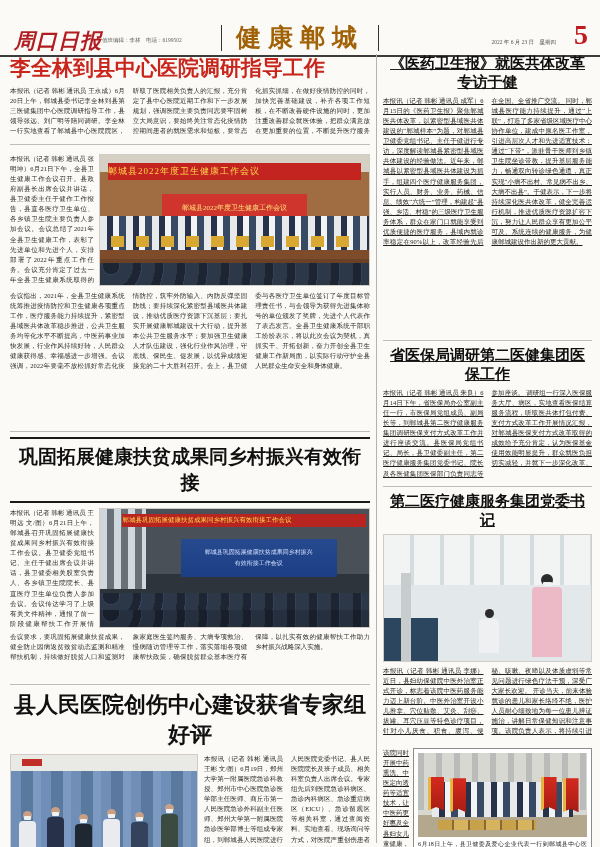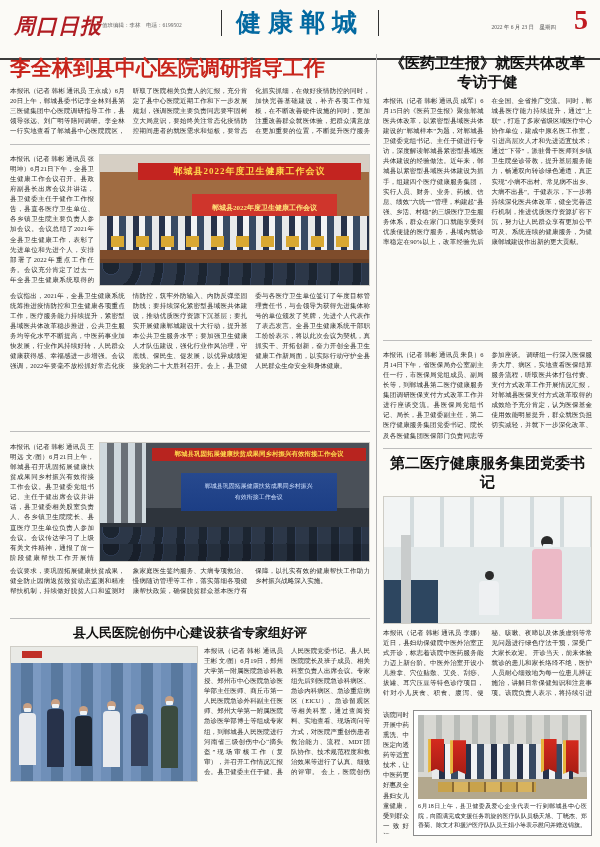--- a/index.html
+++ b/index.html
@@ -3,53 +3,53 @@
 <meta charset="utf-8">
 <style>
   * { margin:0; padding:0; box-sizing:border-box; }
   html,body { background:#e9e7e1; }
   .page {
     position:relative; width:600px; height:847px; margin:0 auto;
     background:#fbfaf6; overflow:hidden;
     font-family:"Liberation Serif","DejaVu Serif",serif; color:#222;
   }
   
-  .hdr { position:absolute; top:0; left:0; right:0; height:60px;
+  .hdr { position:absolute; top:15px; left:0; right:0; height:42px;
          border-bottom:2.5px solid #3c3c3c; }
   .logo { position:absolute; left:14px; top:12px; font-size:21px; font-weight:bold;
           color:#b01c22; font-style:italic; letter-spacing:1px; }
   .hdr-info { position:absolute; left:102px; top:22px; font-size:5.5px; color:#666; }
   .hdr-center { position:absolute; left:0; right:0; top:6px; display:flex;
                 align-items:center; justify-content:center; gap:14px; }
   .titlebar { width:1px; height:26px; background:#333; }
-  .section-title { font-size:25px; font-weight:bold; letter-spacing:7px; color:#0369a1;text-align:center; }
+  .section-title { font-size:25px; font-weight:bold; letter-spacing:7px; color:#a16207;text-align:center; }
   .hdr-date { position:absolute; right:44px; top:24px; font-size:5.5px; color:#555; }
   .pageno { position:absolute; right:12px; top:4px; font-size:28px; font-weight:bold;
             color:#c01a20; }
   
   .main { position:absolute; top:54px; left:10px; right:8px; bottom:4px;
           display:flex; gap:6px; }
   .colL { width:360px; }
   .vdiv { width:1px; background:#b3b3b3; }
-  .colR { flex:1; }
+  .colR { flex:1;text-decoration:underline; }
   
   .hl-red { font-size:21px; font-weight:bold; color:#c8251c; text-align:left; }
   .hl-blk { font-size:20px; font-weight:bold; color:#101010; text-align:center; }
   .hl-sm  { font-size:15px; font-weight:bold; color:#101010; text-align:center; }
   .bodytext { font-size:6.5px; line-height:1.55; text-align:justify; color:#2a2a2a;
               overflow:hidden; }
   .cols3 { column-count:3; column-gap:8px; }
   .cols2 { column-count:2; column-gap:8px; }
   .rule-b { border-bottom:1px solid #bdbdbd; }
   .hl-box { border-top:2px solid #1a1a1a; border-bottom:2px solid #1a1a1a;
             padding:5px 0; font-size:19px; }
   
   .photo { position:relative; overflow:hidden; background:#888; border:1px solid #cfcdc6; }
-  .banner { position:absolute; background:#c32420; color:#ffd84d; text-align:center;
-            font-weight:bold; overflow:hidden; white-space:nowrap;margin-left:30px; }
+  .banner { position:absolute; background:#c32420; color:#ffd84d; text-align:left;
+            font-weight:normal; overflow:hidden; white-space:nowrap; }
   .heads-row { position:absolute;
     background: repeating-radial-gradient(circle at 11px 3px, #1c2531 0 8px, #33415a 8px 9px, transparent 9px 22px), #2c3748; }
   .people-strip { position:absolute;
     background: repeating-linear-gradient(90deg, #e8e9ea 0 7px, #27324a 7px 13px, #f2f3f4 13px 19px, #384a63 19px 26px); }
   .plaques { position:absolute;
     background: repeating-linear-gradient(90deg, #d9a832 0 13px, transparent 13px 25px); }
   .pn { position:absolute; }
   .pn .hd { width:9px; height:9px; border-radius:50%; background:#c9a083; margin:0 auto; }
   .pn .mask { width:7px; height:4px; background:#eef2f4; margin:-4px auto 0; border-radius:1px; }
   .pn .bd { width:17px; height:40px; border-radius:4px 4px 0 0; margin-top:1px; }
@@ -96,41 +96,42 @@
                  font-size:7px; display:flex; align-items:center; justify-content:center; white-space:normal;">郸城县2022年度卫生健康工作会议</div>
             <div class="people-strip" style="top:47%; left:0; right:0; height:26%;"></div>
             <div class="plaques" style="top:62%; left:4%; right:4%; height:11px;"></div>
             <div class="heads-row" style="bottom:0; left:0; right:0; height:17%;"></div>
           </div>
         </div>
         <div class="bodytext cols3" style="height:134px; margin-top:5px;">会议指出，2021年，全县卫生健康系统统筹推进疫情防控和卫生健康各项重点工作，医疗服务能力持续提升，紧密型县域医共体改革稳步推进，公共卫生服务均等化水平不断提高，中医药事业加快发展，行业作风持续好转，人民群众健康获得感、幸福感进一步增强。会议强调，2022年要毫不放松抓好常态化疫情防控，筑牢外防输入、内防反弹坚固防线；要持续深化紧密型县域医共体建设，推动优质医疗资源下沉基层；要扎实开展健康郸城建设十大行动，提升基本公共卫生服务水平；要加强卫生健康人才队伍建设，强化行业作风治理，守底线、保民生、促发展，以优异成绩迎接党的二十大胜利召开。会上，县卫健委与各医疗卫生单位签订了年度目标管理责任书，与会领导为获得先进集体称号的单位颁发了奖牌，先进个人代表作了表态发言。全县卫生健康系统干部职工纷纷表示，将以此次会议为契机，真抓实干、开拓创新，奋力开创全县卫生健康工作新局面，以实际行动守护全县人民群众生命安全和身体健康。</div>
       </div>
 
       <div class="rule-b" style="padding:5px 0 6px;">
+        <div class="hl-blk hl-box">巩固拓展健康扶贫成果同乡村振兴有效衔接</div>
         <div style="display:flex; gap:5px; height:120px; margin-top:5px;">
           <div class="bodytext" style="width:84px; height:120px;">本报讯（记者 韩彬 通讯员 王明远 文/图）6月21日上午，郸城县召开巩固拓展健康扶贫成果同乡村振兴有效衔接工作会议。县卫健委党组书记、主任于健出席会议并讲话，县卫健委相关股室负责人、各乡镇卫生院院长、县直医疗卫生单位负责人参加会议。会议传达学习了上级有关文件精神，通报了前一阶段健康帮扶工作开展情况，并对下一步重点工作进行了安排部署。</div>
           <div class="photo" style="flex:1; background:linear-gradient(#4a5058 0 55%, #2e343c 55% 100%);">
             <div style="position:absolute; left:0; top:0; bottom:32%; width:17%;
                  background:repeating-linear-gradient(90deg,#cfd8dd 0 7px,#6a7077 7px 14px);"></div>
             <div class="banner" style="top:4%; left:8%; right:1%; font-size:6.5px; padding:2px 1px; background:#b8241f;">郸城县巩固拓展健康扶贫成果同乡村振兴有效衔接工作会议</div>
             <div style="position:absolute; top:25%; left:30%; width:58%; height:33%;
                  background:linear-gradient(#27498e,#1c3e85); color:#cfe0ff; font-size:6px; text-align:center;
                  display:flex; flex-direction:column; justify-content:center; gap:2px; overflow:hidden;">
               <div>郸城县巩固拓展健康扶贫成果同乡村振兴</div>
               <div>有效衔接工作会议</div>
             </div>
             <div class="heads-row" style="bottom:14%; left:0; right:0; height:15%;"></div>
             <div class="heads-row" style="bottom:0; left:0; right:0; height:14%; filter:brightness(.85);"></div>
           </div>
         </div>
         <div class="bodytext cols3" style="height:46px; margin-top:4px;">会议要求，要巩固拓展健康扶贫成果，健全防止因病返贫致贫动态监测和精准帮扶机制，持续做好脱贫人口和监测对象家庭医生签约服务、大病专项救治、慢病随访管理等工作，落实落细各项健康帮扶政策，确保脱贫群众基本医疗有保障，以扎实有效的健康帮扶工作助力乡村振兴战略深入实施。</div>
       </div>
 
       <div style="padding-top:5px;">
-        <div class="hl-blk" style="font-size:13px;">县人民医院创伤中心建设获省专家组好评</div>
+        <div class="hl-blk" style="font-size:22px;">县人民医院创伤中心建设获省专家组好评</div>
         <div style="display:flex; gap:6px; margin-top:4px;">
           <div class="photo" style="width:188px; height:136px;
                background:repeating-linear-gradient(90deg,#6f8fb8 0 10px,#59799f 10px 22px,#7c9ac2 22px 30px);">
             <div style="position:absolute; top:0; left:0; right:0; height:12%; background:#e9eae6;"></div>
             <div style="position:absolute; top:3%; left:6%; width:20px; height:7px; background:#c03028;"></div>
 
             <div class="pn" style="left:8px; bottom:16px;">
                 <div class="hd"></div>
                 <div class="mask"></div>
                 <div class="bd" style="background:#e9ebee; height:52px;"></div>
@@ -176,20 +177,21 @@
 
       <div class="rule-b" style="padding-bottom:6px;">
         <div class="hl-sm">《医药卫生报》就医共体改革专访于健</div>
         <div class="bodytext cols2" style="height:238px; margin-top:4px;">
           <span>本报讯（记者 韩彬 通讯员 成军）6月15日的《医药卫生报》聚焦郸城医共体改革，以紧密型县域医共体建设的“郸城样本”为题，对郸城县卫健委党组书记、主任于健进行专访，深度解读郸城县紧密型县域医共体建设的经验做法。近年来，郸城县以紧密型县域医共体建设为抓手，组建四个医疗健康服务集团，实行人员、财务、业务、药械、信息、绩效“六统一”管理，构建起“县强、乡活、村稳”的三级医疗卫生服务体系，群众在家门口就能享受到优质便捷的医疗服务，县域内就诊率稳定在90%以上，改革经验先后在全国、全省推广交流。</span>
           <span>同时，郸城县医疗能力持续提升，通过“上联”，打造了多家省级区域医疗中心协作单位，建成中原名医工作室，引进高层次人才和先进适宜技术；通过“下带”，派驻骨干医师到乡镇卫生院坐诊带教，提升基层服务能力，畅通双向转诊绿色通道，真正实现“小病不出村、常见病不出乡、大病不出县”。于健表示，下一步将持续深化医共体改革，健全完善运行机制，推进优质医疗资源扩容下沉，努力让人民群众享有更加公平可及、系统连续的健康服务，为健康郸城建设作出新的更大贡献。</span>
         </div>
       </div>
 
       <div class="rule-b" style="padding:5px 0 6px;">
+        <div class="hl-sm">省医保局调研第二医健集团医保工作</div>
         <div class="bodytext cols2" style="height:92px; margin-top:4px;">
           <span>本报讯（记者 韩彬 通讯员 朱良）6月14日下午，省医保局办公室副主任一行，市医保局党组成员、副局长等，到郸城县第二医疗健康服务集团调研医保支付方式改革工作并进行座谈交流。县医保局党组书记、局长，县卫健委副主任，第二医疗健康服务集团党委书记、院长及各医健集团医保部门负责同志等参加座谈。</span>
           <span>调研组一行深入医保服务大厅、病区，实地查看医保结算服务流程，听取医共体打包付费、支付方式改革工作开展情况汇报，对郸城县医保支付方式改革取得的成效给予充分肯定，认为医保基金使用效能明显提升，群众就医负担切实减轻，并就下一步深化改革、基金监管、便民服务等重点工作提出了指导意见和要求。</span>
         </div>
       </div>
 
       <div style="padding-top:5px;">
         <div class="hl-sm">第二医疗健康服务集团党委书记</div>
         <div class="photo" style="height:128px; margin:4px 0; background:#e3e9ea;">
           <div style="position:absolute; top:0; left:0; right:0; height:40%;

